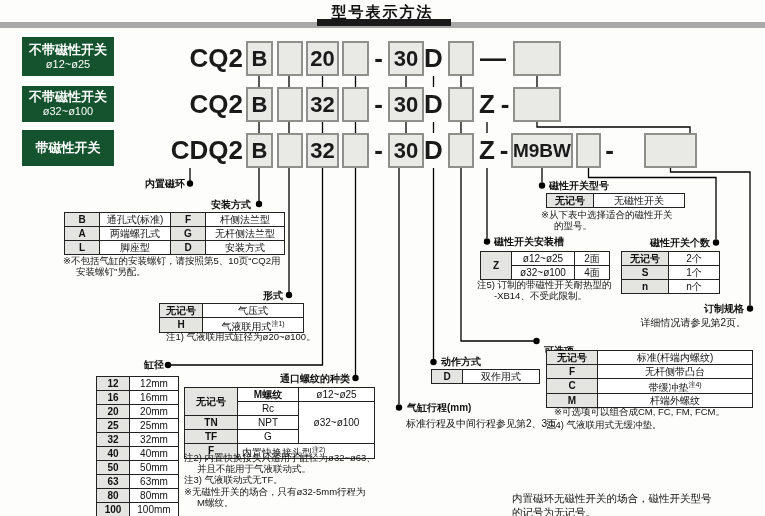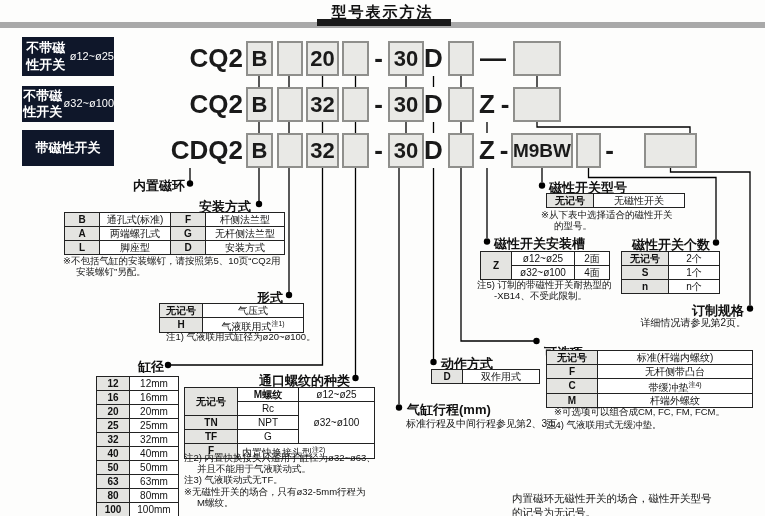--- a/index.html
+++ b/index.html
@@ -4,32 +4,32 @@
 <style>
   html,body{margin:0;padding:0;background:#fff;}
   #page{position:relative;width:765px;height:516px;background:#fdfdfc;overflow:hidden;
         font-family:"Liberation Sans","DejaVu Sans",sans-serif;color:#111;}
   .abs{position:absolute;}
   
   #title{left:0;top:3px;width:765px;text-align:center;font-size:15px;font-weight:bold;letter-spacing:2px;}
   #title-underline{left:317px;top:19px;width:134px;height:7px;background:#1a1a1a;z-index:2;}
   #gray-bar{left:0;top:22px;width:765px;height:6px;background:#a9a9a9;z-index:1;}
   
-  .taglabel{left:22px;width:92px;background:#0f172a;color:#fff;display:flex;flex-direction:row;
+  .taglabel{left:22px;width:92px;background:#14532d;color:#fff;display:flex;flex-direction:column;
             align-items:center;justify-content:center;text-align:center;line-height:1.25;}
   .taglabel .l1{font-size:13px;font-weight:bold;}
   .taglabel .l2{font-size:11px;}
   
   .mtxt{font-size:26px;font-weight:bold;color:#1a1a1a;line-height:35px;text-align:right;}
   .mmid{text-align:center;}
   .box{background:#e9e9e6;border:2px solid #8f8f8c;box-sizing:border-box;display:flex;
        align-items:center;justify-content:center;font-weight:bold;color:#1a1a1a;}
   .f22{font-size:22px;} .f20{font-size:19px;}
   
-  .stitle{font-size:13px;font-weight:bold;white-space:nowrap;}
+  .stitle{font-size:10px;font-weight:bold;white-space:nowrap;}
   .tr{text-align:right;}
   .note{font-size:9.5px;line-height:11.4px;white-space:nowrap;color:#131313;}
   .ind{padding-left:13px;}
   .ind2{padding-left:17px;}
   
   table.t{border-collapse:collapse;position:absolute;font-family:"Liberation Sans","DejaVu Sans",sans-serif;
           font-size:10px;background:#fff;}
   table.t td{border:1px solid #222;text-align:center;padding:0 2px;height:13px;line-height:11px;white-space:nowrap;}
   table.t td.code{background:#e4e4e1;font-weight:bold;}
   table.t td.left{text-align:left;padding-left:4px;}

